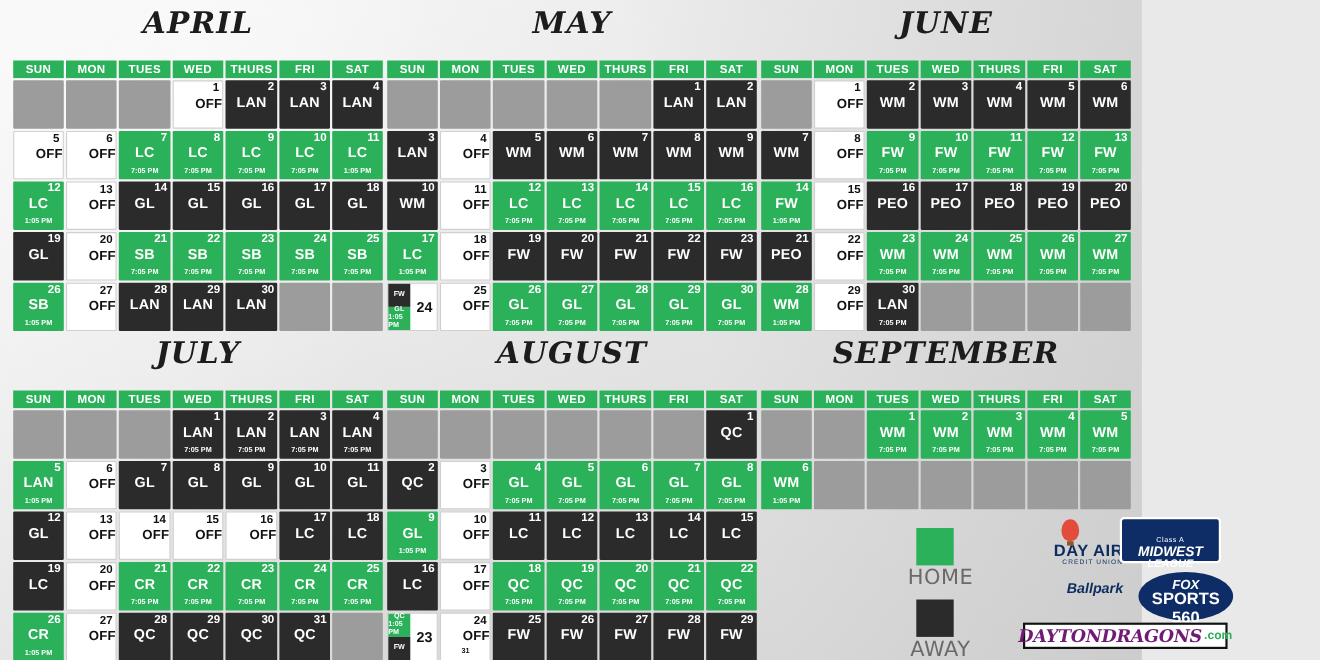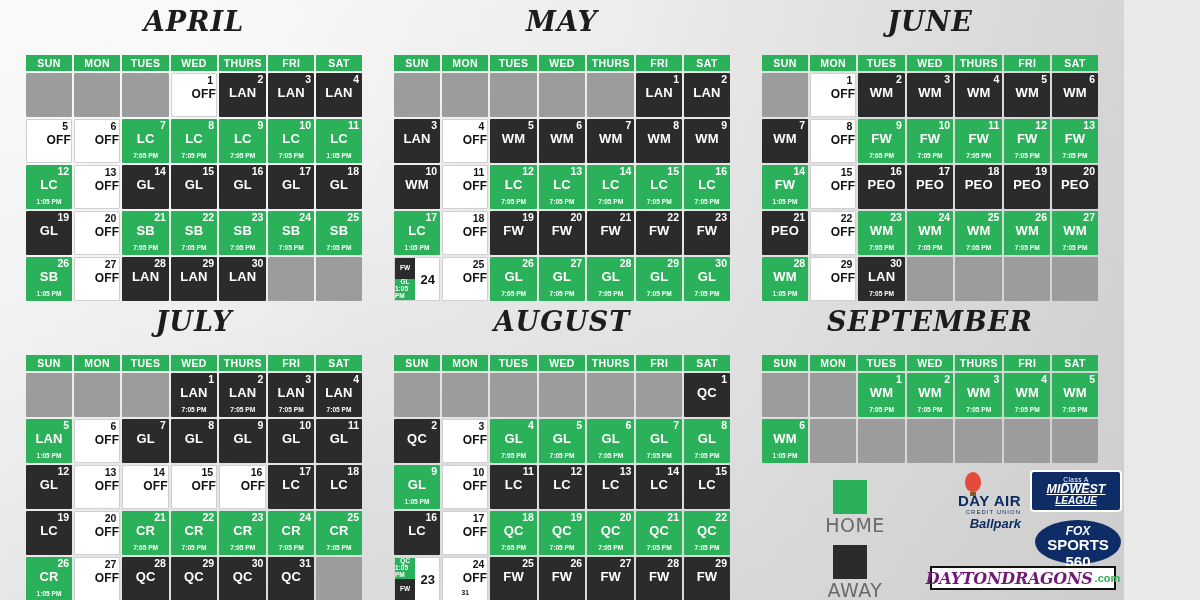--- a/index.html
+++ b/index.html
@@ -5,21 +5,21 @@
   * { box-sizing: border-box; }
   html, body {
     margin: 0; padding: 0;
     width: 1200px; height: 600px;
     font-family: "Liberation Sans", sans-serif;
     background: #e9e9e9;
     overflow: hidden;
   }
   #page {
     position: relative;
-    width: 1124px; height: 600px;
+    width: 1038px; height: 600px;
     background:
       radial-gradient(circle at 18% 12%, #f4f4f4 0%, #e2e2e2 45%, #d8d8d8 100%);
   }
   
   #page::before {
     content: "";
     position: absolute; inset: 0;
     background:
       linear-gradient(105deg, rgba(255,255,255,0.55) 0%, rgba(255,255,255,0) 35%),
       linear-gradient(255deg, rgba(180,180,180,0.35) 0%, rgba(255,255,255,0) 40%),
@@ -183,33 +183,32 @@
   }
   .dayair .balloon::after {
     content: "";
     position: absolute;
     left: 5px; bottom: -4px;
     width: 6px; height: 4px;
     background: #8a5a2b;
   }
   .dayair .l1 { font-size: 15px; font-weight: bold; letter-spacing: .5px; line-height: 1; }
   .dayair .l2 { font-size: 6px; letter-spacing: 1px; margin-top: 1px; }
-  .dayair .l3 { font-size: 13px; font-style: italic; font-weight: bold; margin-top: 1px; }
+  .dayair .l3 { font-size: 13px; font-style: italic; font-weight: bold; margin-top: 12px; }
 
   .midwest {
     position: absolute;
-    left: 105px; top: 0px;
+    left: 93px; top: 0px;
     width: 92px; height: 42px;
     background: #0e2c66;
     border: 2px solid #ffffff;
     border-radius: 4px;
     color: #fff;
     text-align: center;
-    padding-top: 4px;
-    text-decoration: underline;
+    padding-top: 16px;
   }
   .midwest .mw-a { font-size: 6.5px; letter-spacing: .5px; }
   .midwest .mw-b { font-size: 12.5px; font-weight: bold; font-style: italic; line-height: 1.05; }
   .midwest .mw-c { font-size: 10px; font-weight: bold; font-style: italic; line-height: 1.05; }
 
   .fox {
     position: absolute;
     left: 110px; top: 50px;
     width: 86px; height: 44px;
     background: #0e2c66;

